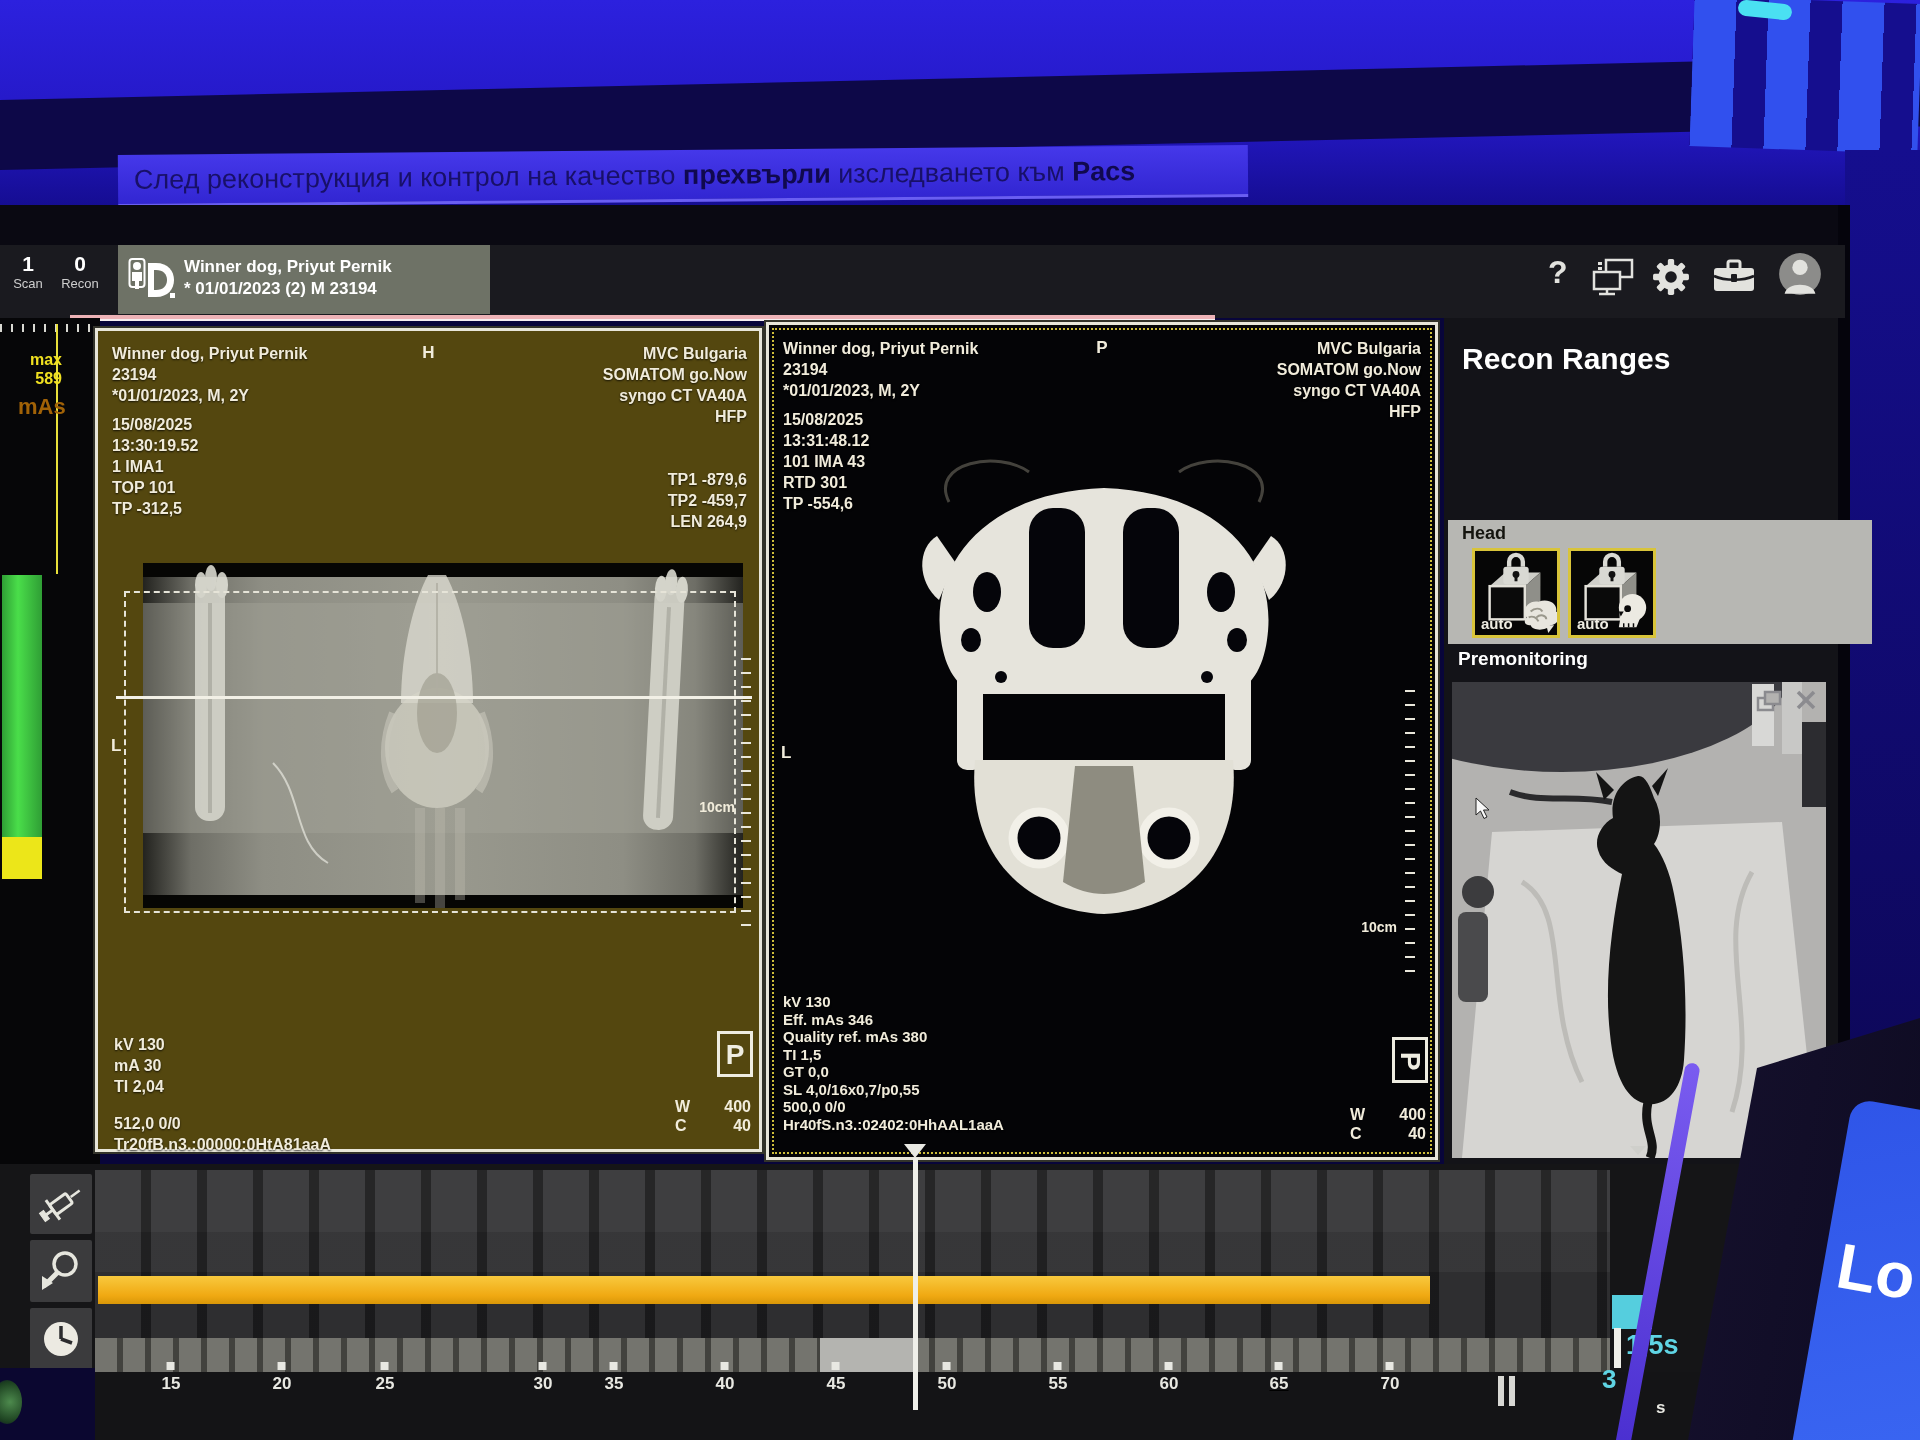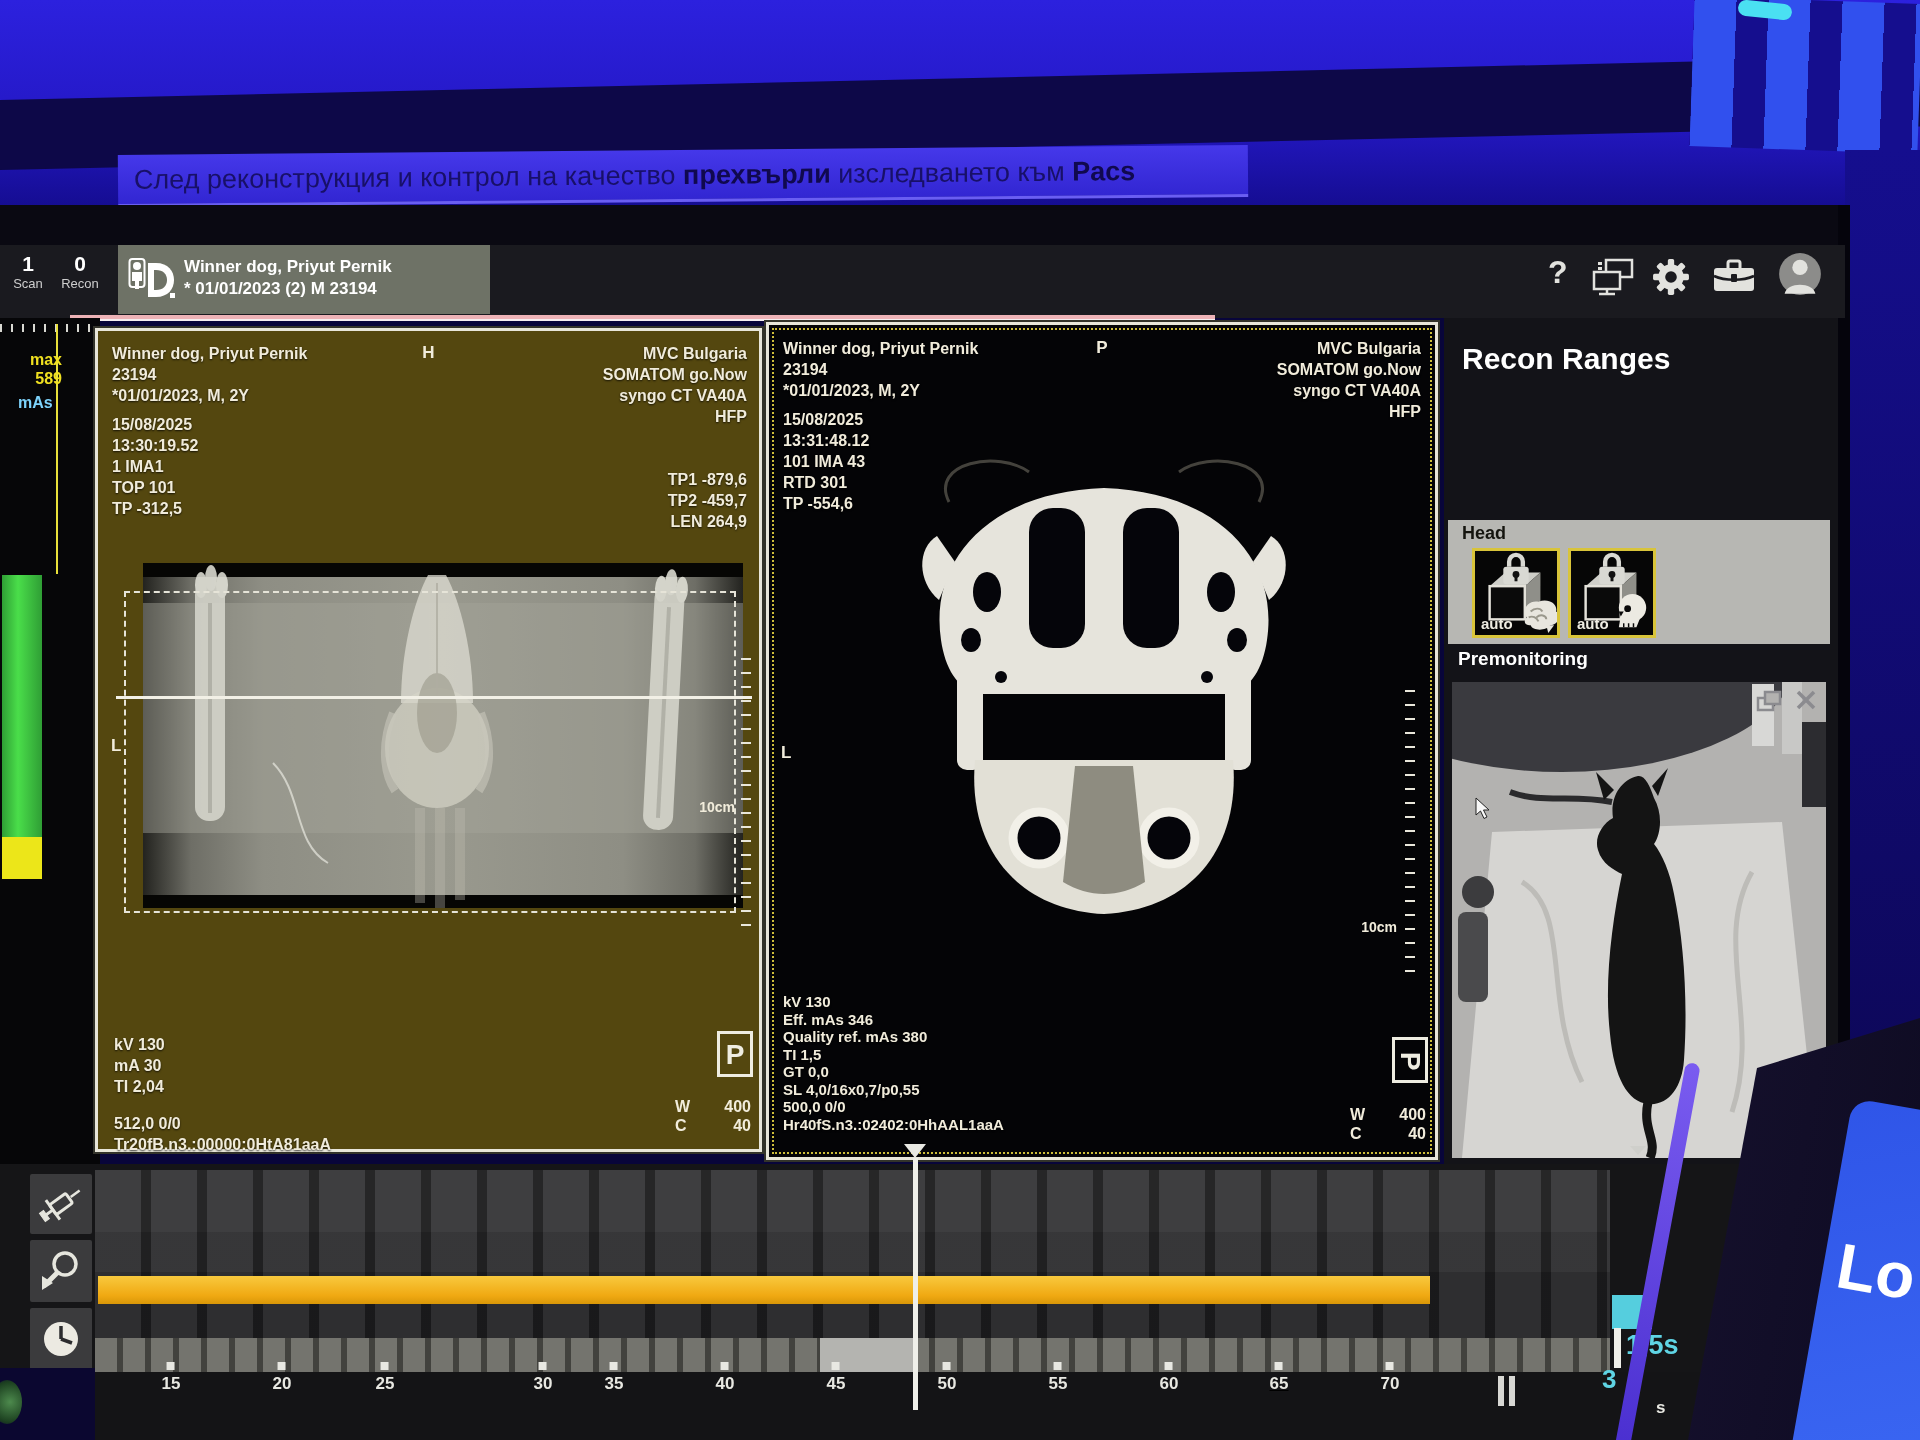--- a/index.html
+++ b/index.html
@@ -44,21 +44,21 @@
   .help-glyph { left:1548px; top:254px; font-size:32px; font-weight:bold; color:#e2e2de; cursor:pointer; }
   .bar-icon { top:258px; cursor:pointer; }
   .avatar-wrap { left:1778px; top:252px; cursor:pointer; }
 
   
   .gauge-strip { left:0; top:318px; width:100px; height:850px; background:#060608; }
   .gauge-ticks { left:0; top:6px; width:92px; height:8px;
     background:repeating-linear-gradient(90deg,#d8d8d2 0 2px,transparent 2px 11px); }
   .gauge-vline { left:56px; top:6px; width:2px; height:250px; background:#e8e03a; }
   .gauge-max { left:0px; top:32px; width:62px; text-align:right; font-size:16px; font-weight:bold; color:#f0e020; line-height:19px; }
-  .gauge-unit { left:18px; top:76px; font-size:16px; font-weight:bold; color:#7dd3fc; }
+  .gauge-unit { left:18px; top:76px; font-size:22px; font-weight:bold; color:#a16207; }
   .gauge-green { left:2px; top:257px; width:40px; height:262px;
     background:linear-gradient(90deg,#2f9e35,#4ade4a 40%,#2f9e35); }
   .gauge-yellow { left:2px; top:519px; width:40px; height:42px; background:#ece619; }
 
   
   .img-panel { border:3px solid #e8e6da; box-shadow:0 0 0 2px #33332a; }
   #topo-panel { left:95px; top:328px; width:667px; height:824px; background:#54470f; }
   #axial-panel { left:766px; top:322px; width:672px; height:838px; background:#040406; }
   .dotted-frame { position:absolute; inset:3px; border:2px dotted #cdbd3a; pointer-events:none; }
   .ov { font-weight:bold; font-size:16px; line-height:21px; color:#f1ecdb; white-space:pre;
@@ -79,21 +79,21 @@
     border:2px dashed #e6e4d8; }
   .scan-line { position:absolute; left:18px; top:365px; width:636px; height:3px; background:#f2f0e6; }
 
   
   #recon-panel { left:1444px; top:318px; width:394px; height:850px; background:#131318; }
   .recon-title { position:absolute; left:18px; top:24px; font-size:30px; font-weight:600; color:#fff;text-align:center; }
   .topo-box { position:absolute; left:4px; top:62px; width:382px; height:138px; background:#26262b; }
   .topo-hr { position:absolute; left:14px; top:8px; width:354px; height:2px; background:#b8b8b4; }
   .topo-lbl { position:absolute; left:14px; top:16px; font-size:19px; font-weight:bold; color:#fff; }
   .thumb { position:absolute; top:46px; width:86px; height:86px; background:#000; border:3px solid #f0efe8; cursor:pointer; }
-  .head-box { position:absolute; left:4px; top:202px; width:382px; height:124px; background:#b7b7b3; }
+  .head-box { position:absolute; left:4px; top:202px; width:424px; height:124px; background:#b7b7b3; }
   .head-lbl { position:absolute; left:14px; top:3px; font-size:18px; font-weight:bold; color:#15150f; }
   .range-tile { position:absolute; top:28px; width:88px; height:90px; background:#060606;
     border:3px solid #d8c43a; cursor:pointer; }
   .auto-lbl { position:absolute; left:6px; bottom:3px; font-size:15px; font-weight:bold; color:#efede3; }
   .premon-lbl { position:absolute; left:14px; top:330px; font-size:19px; font-weight:bold; color:#fff; }
   .camera { position:absolute; left:8px; top:364px; width:374px; height:476px; background:#b3b2b0; overflow:hidden; }
   .cam-btn { position:absolute; cursor:pointer; }
 
   
   .bottom-bg { left:0; top:1164px; width:1920px; height:276px; background:#151517; }

